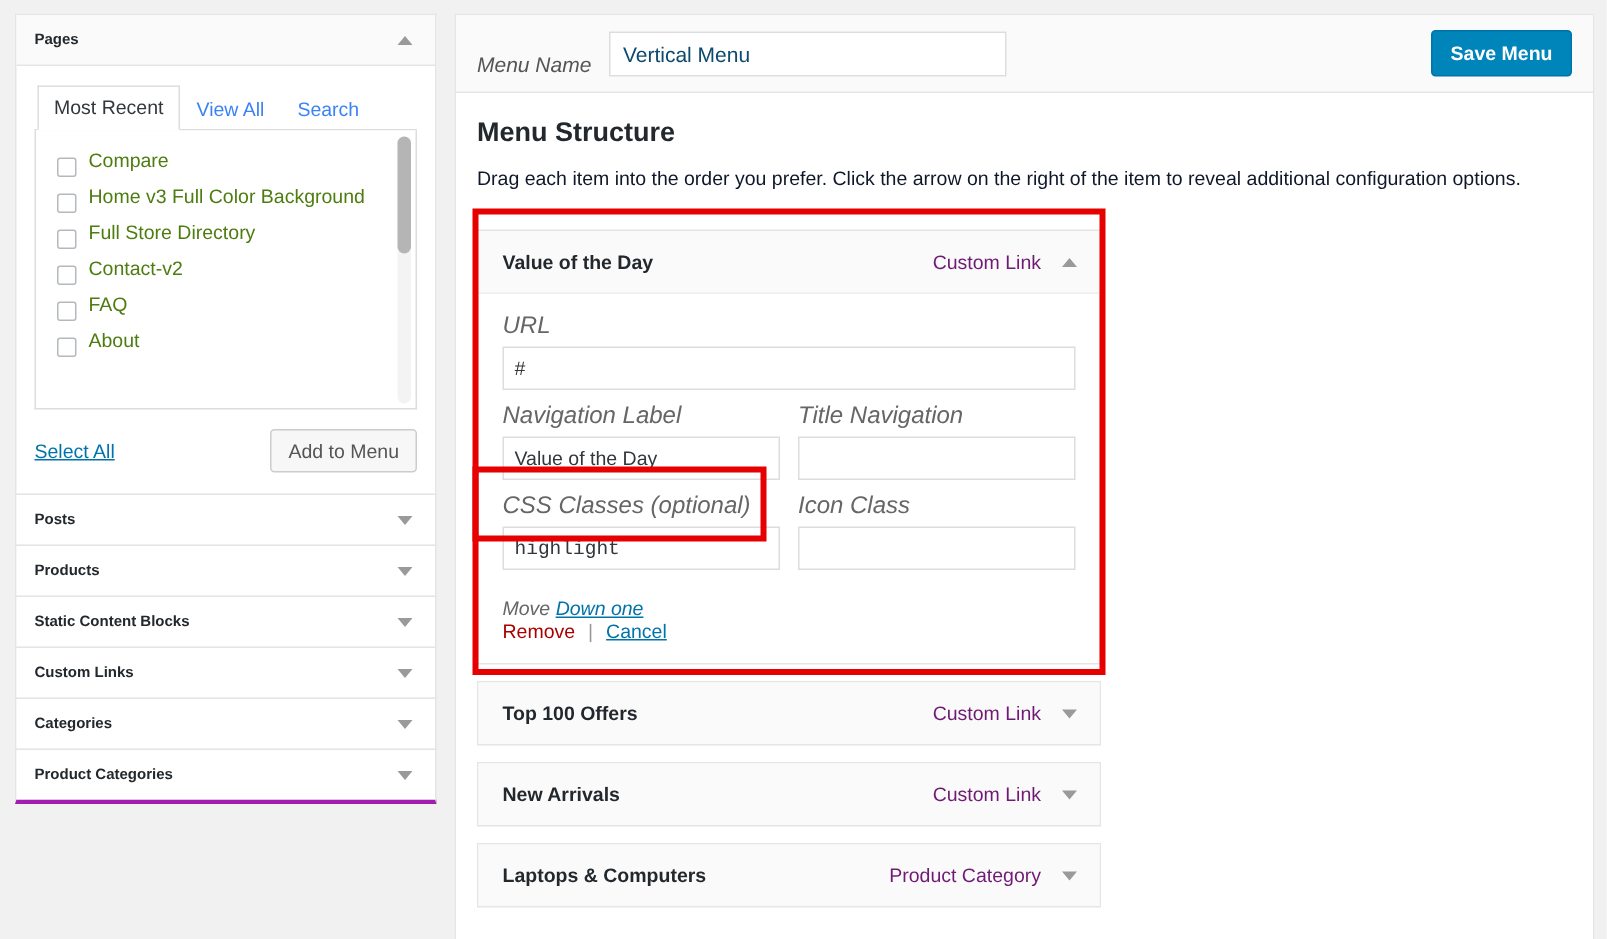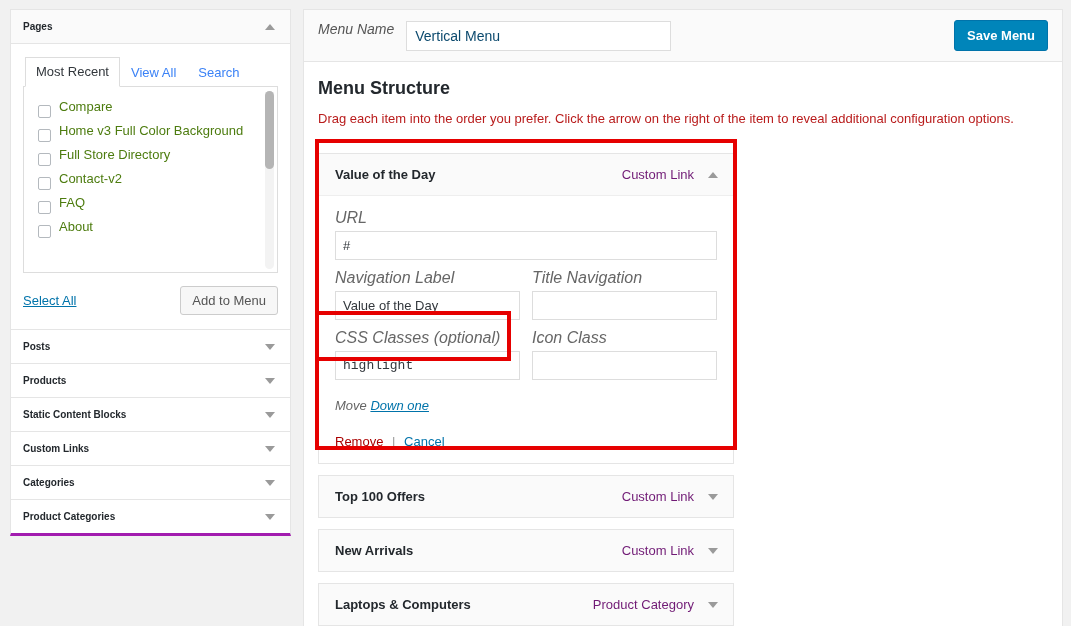--- a/index.html
+++ b/index.html
@@ -157,21 +157,21 @@
     min-height: 620px;
   }
   .name-bar {
     display: flex;
     align-items: center;
     justify-content: space-between;
     background: #fafafa;
     border-bottom: 1px solid #e5e5e5;
     padding: 10px 14px;
   }
-  .name-left { display: flex; align-items: flex-start; gap: 12px; }
+  .name-left { display: flex; align-items: flex-end; gap: 12px; }
   .name-label {
     font-style: italic;
     color: #555;
     font-size: 14px;
   }
   .text-input {
     border: 1px solid #ddd;
     background: #fff;
     padding: 6px 8px;
     font-size: 14px;
@@ -197,21 +197,21 @@
   .structure h2 {
     margin: 0 0 10px 0;
     font-size: 18px;
     font-weight: bold;
     color: #23282d;
   }
   .structure p {
     margin: 0;
     font-size: 13px;
     line-height: 1.55;
-    color: #b91c1c;
+    color: #0f172a;
     max-width: 700px;
   }
 
   
   .menu-items { padding: 14px 14px 0 14px; position: relative; }
   .menu-item {
     width: 416px;
     border: 1px solid #e5e5e5;
     background: #fff;
     margin-bottom: 11px;
@@ -254,21 +254,21 @@
   .row2 { display: flex; gap: 12px; }
   .row2 .field { width: 191px; margin-bottom: 9px; }
 
   .move-row {
     margin-top: 9px;
     font-size: 13px;
     font-style: italic;
     color: #666;
   }
   .move-row .link { font-style: italic; }
-  .remove-row { margin-top: 21px; font-size: 13px; }
+  .remove-row { font-size: 13px; }
   .remove-link {
     color: #a00;
     text-decoration: none;
     cursor: pointer;
   }
   .sep { color: #999; margin: 0 5px; }
 
   
   .anno-outer {
     position: absolute;

